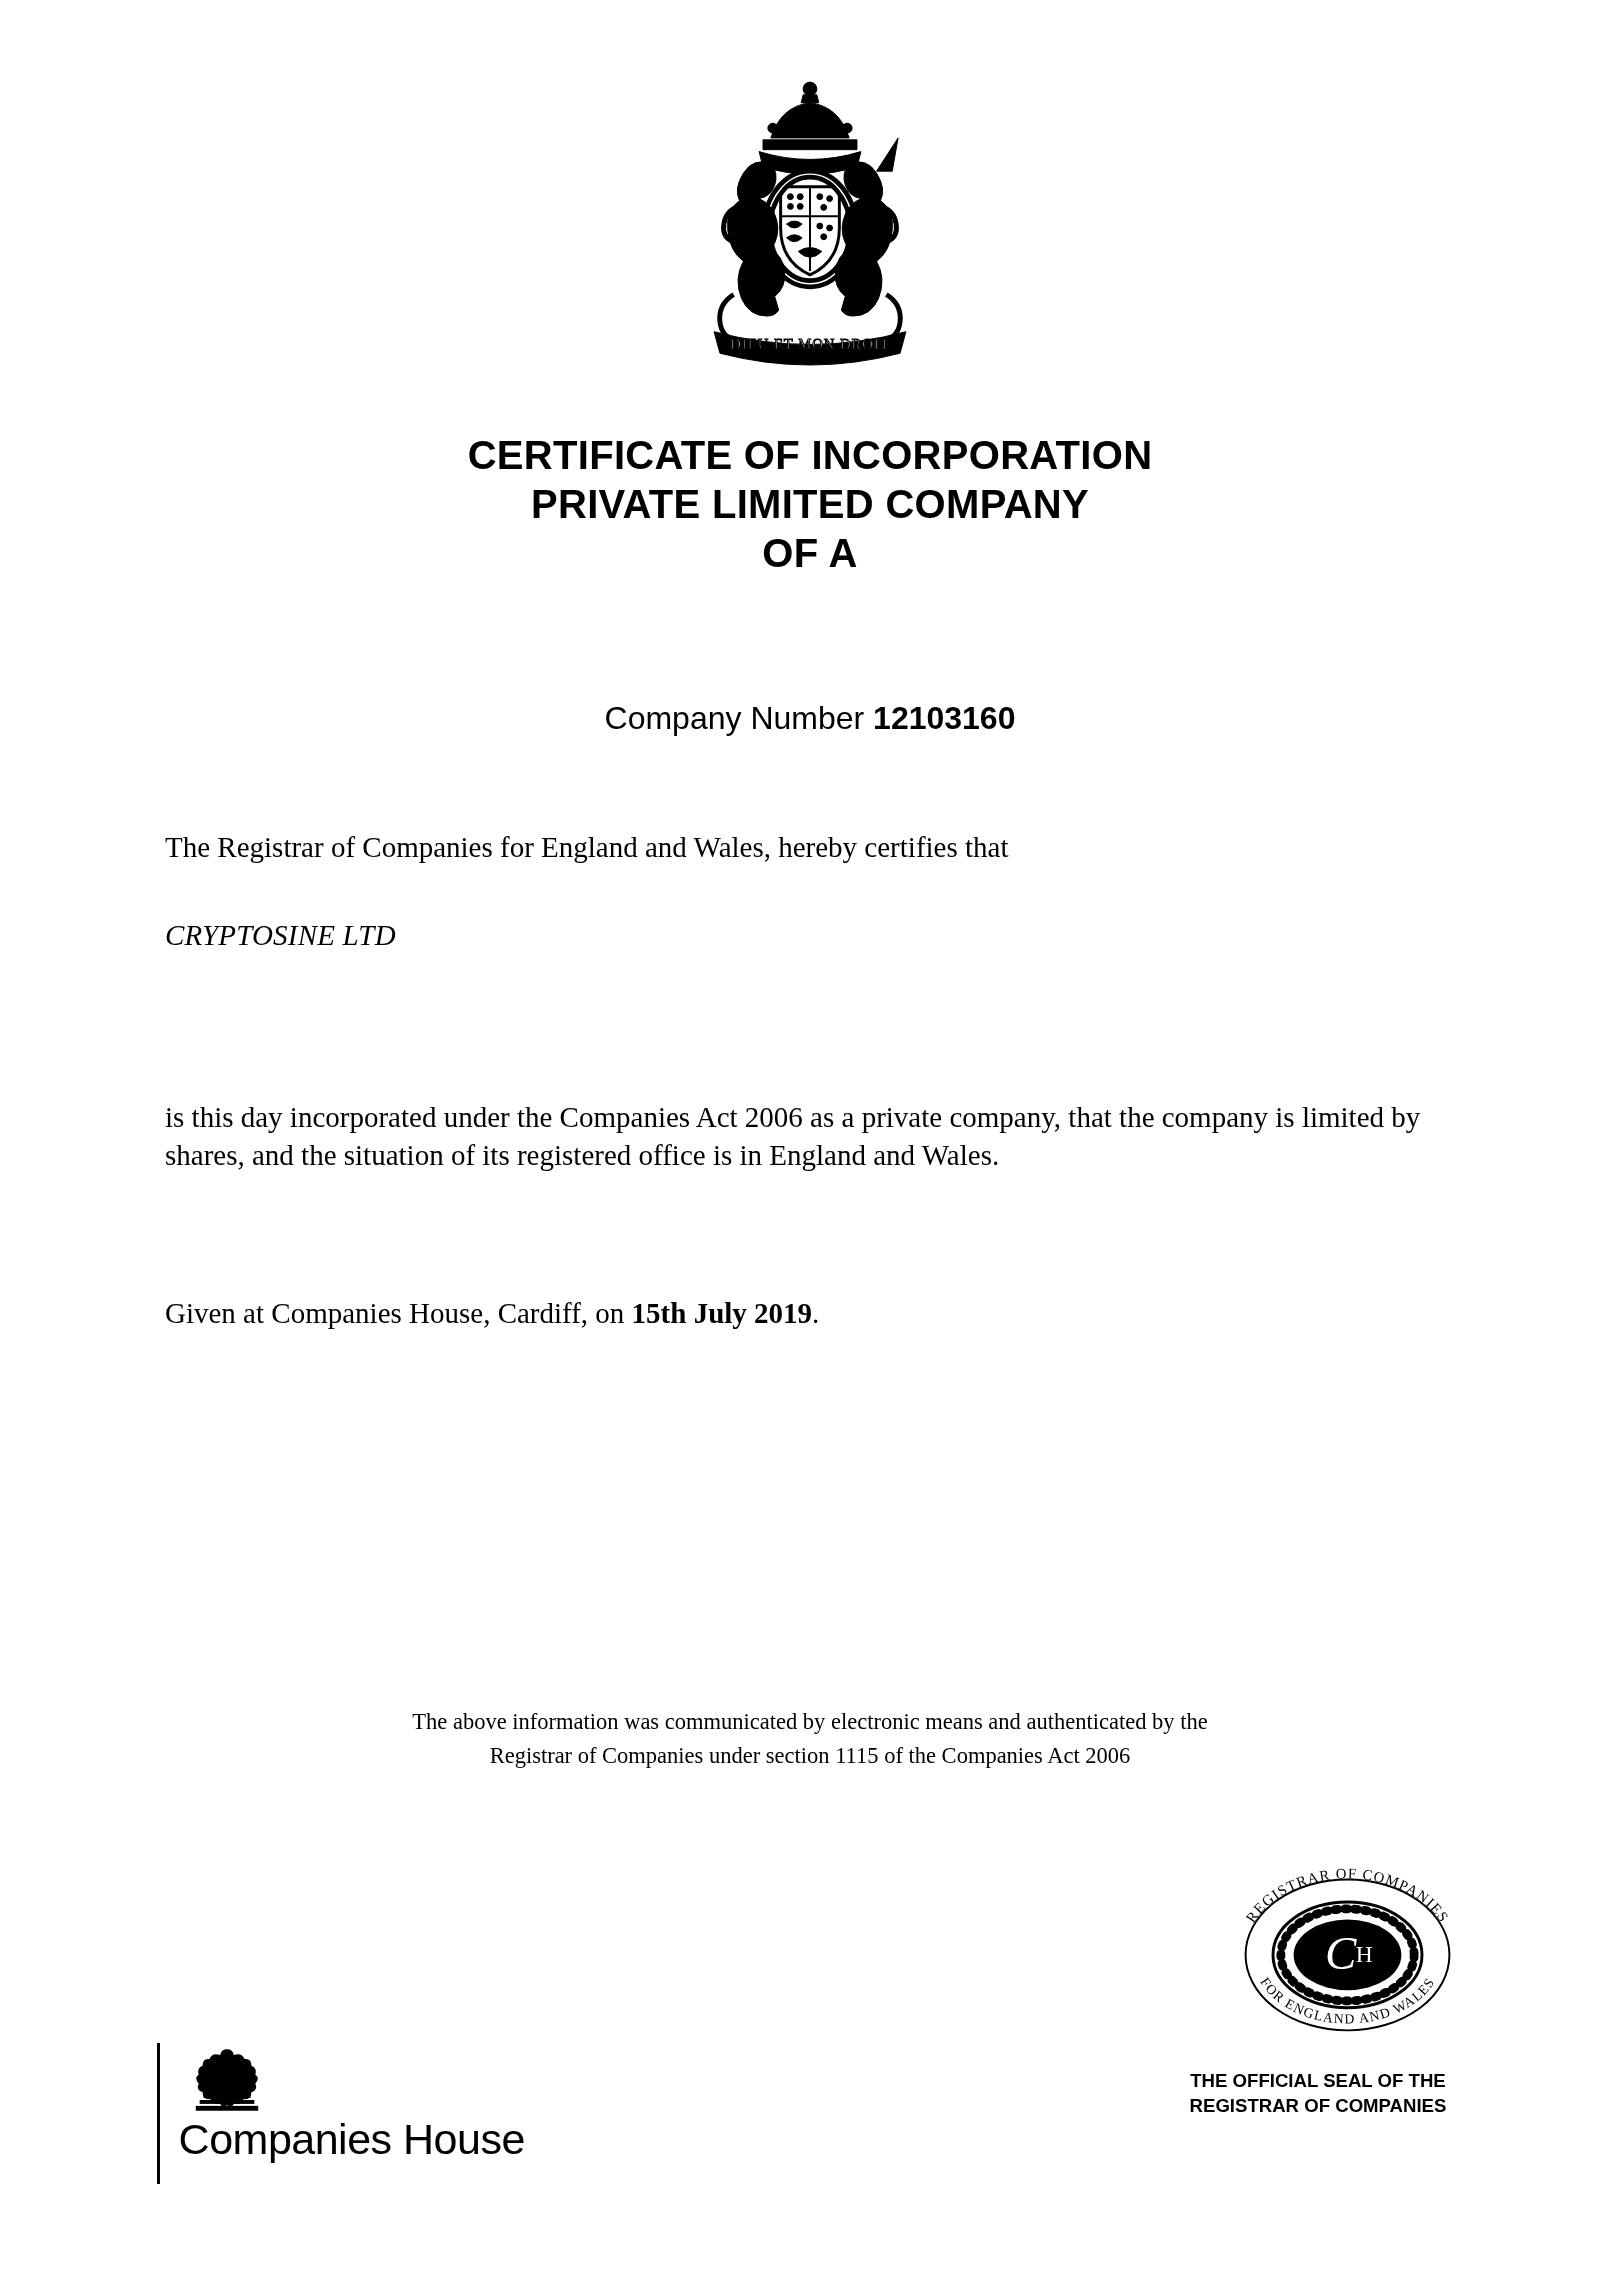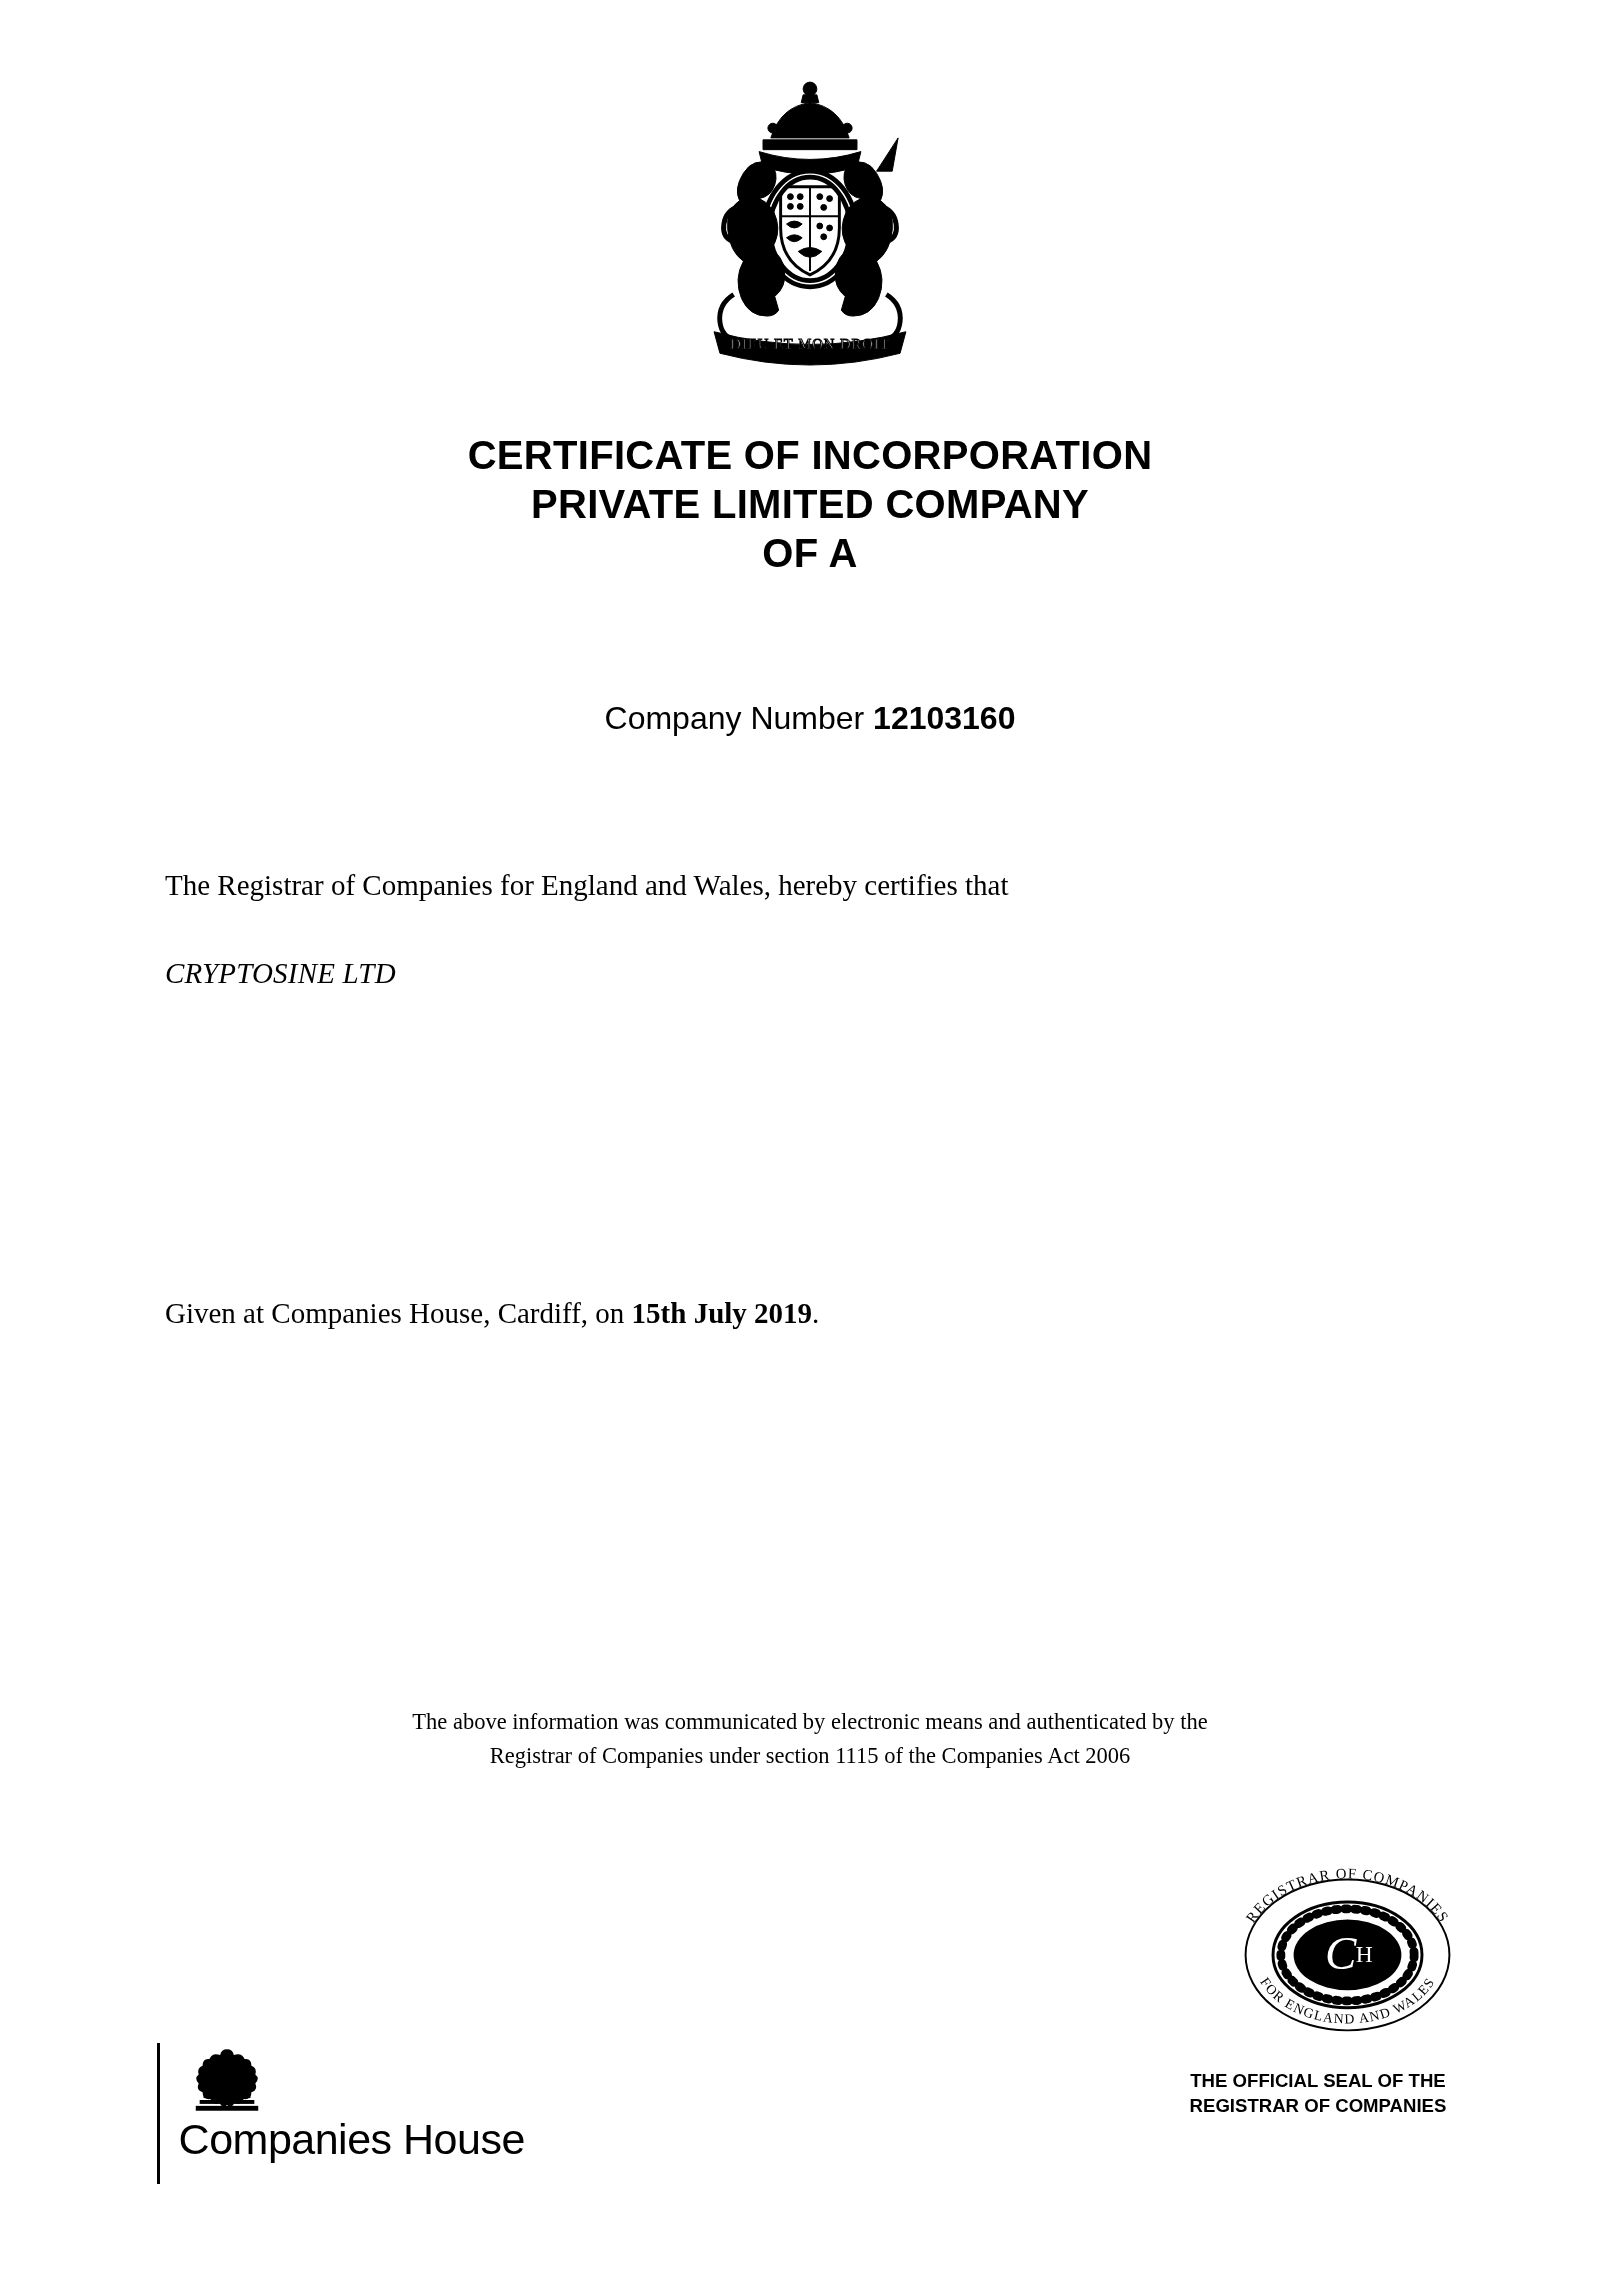--- a/index.html
+++ b/index.html
@@ -63,21 +63,20 @@
   .company-number .num {
     font-weight: bold;
   }
 
   
   .body-area {
     position: absolute;
     left: 165px;
     right: 165px;
     top: 828px;
-    margin-top: 38px;
   }
   .line-registrar {
     font-size: 29px;
     line-height: 1.35;
     margin: 0 0 49px 0;
   }
   .company-name {
     font-size: 29px;
     line-height: 1.35;
     margin: 0;
@@ -244,20 +243,21 @@
   <div class="company-number">
     <span>Company Number</span>
     <span class="num">12103160</span>
   </div>
 
   <div class="body-area">
     <p class="line-registrar">The Registrar of Companies for England and Wales, hereby certifies that</p>
     <p class="company-name">CRYPTOSINE LTD</p>
   </div>
 
+  <p class="para-incorporated">is this day incorporated under the Companies Act 2006 as a private company, that the company is limited by shares, and the situation of its registered office is in England and Wales.</p>
 
   <p class="para-given">
     <span>Given at Companies House, Cardiff, on </span><span class="date">15th July 2019</span><span>.</span>
   </p>
 
   <div class="footer-note">
     <span class="fn-line">The above information was communicated by electronic means and authenticated by the</span>
     <span class="fn-line">Registrar of Companies under section 1115 of the Companies Act 2006</span>
   </div>
 

